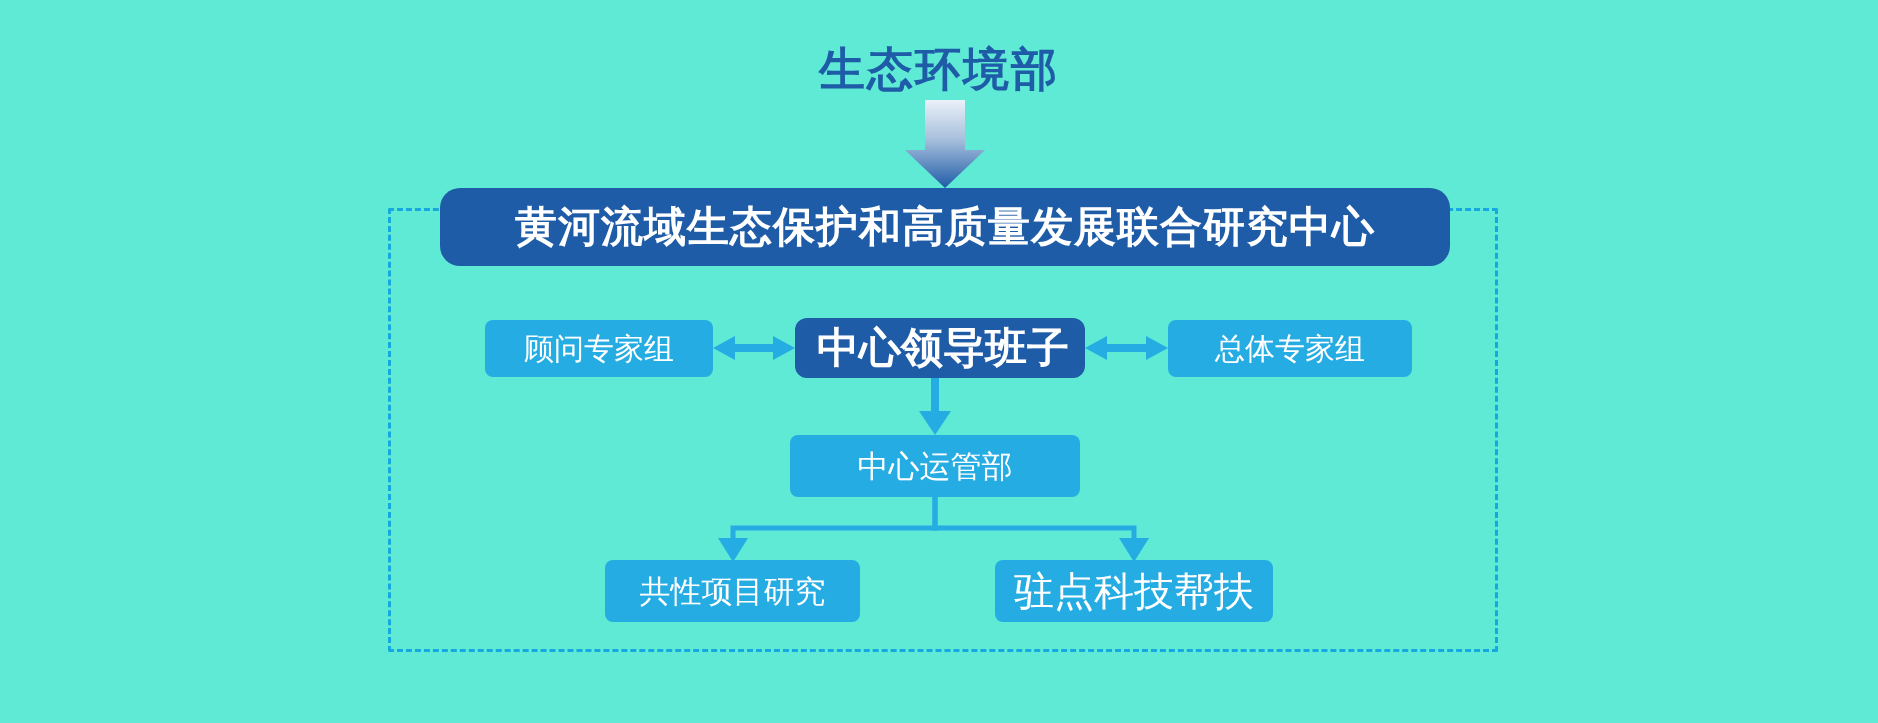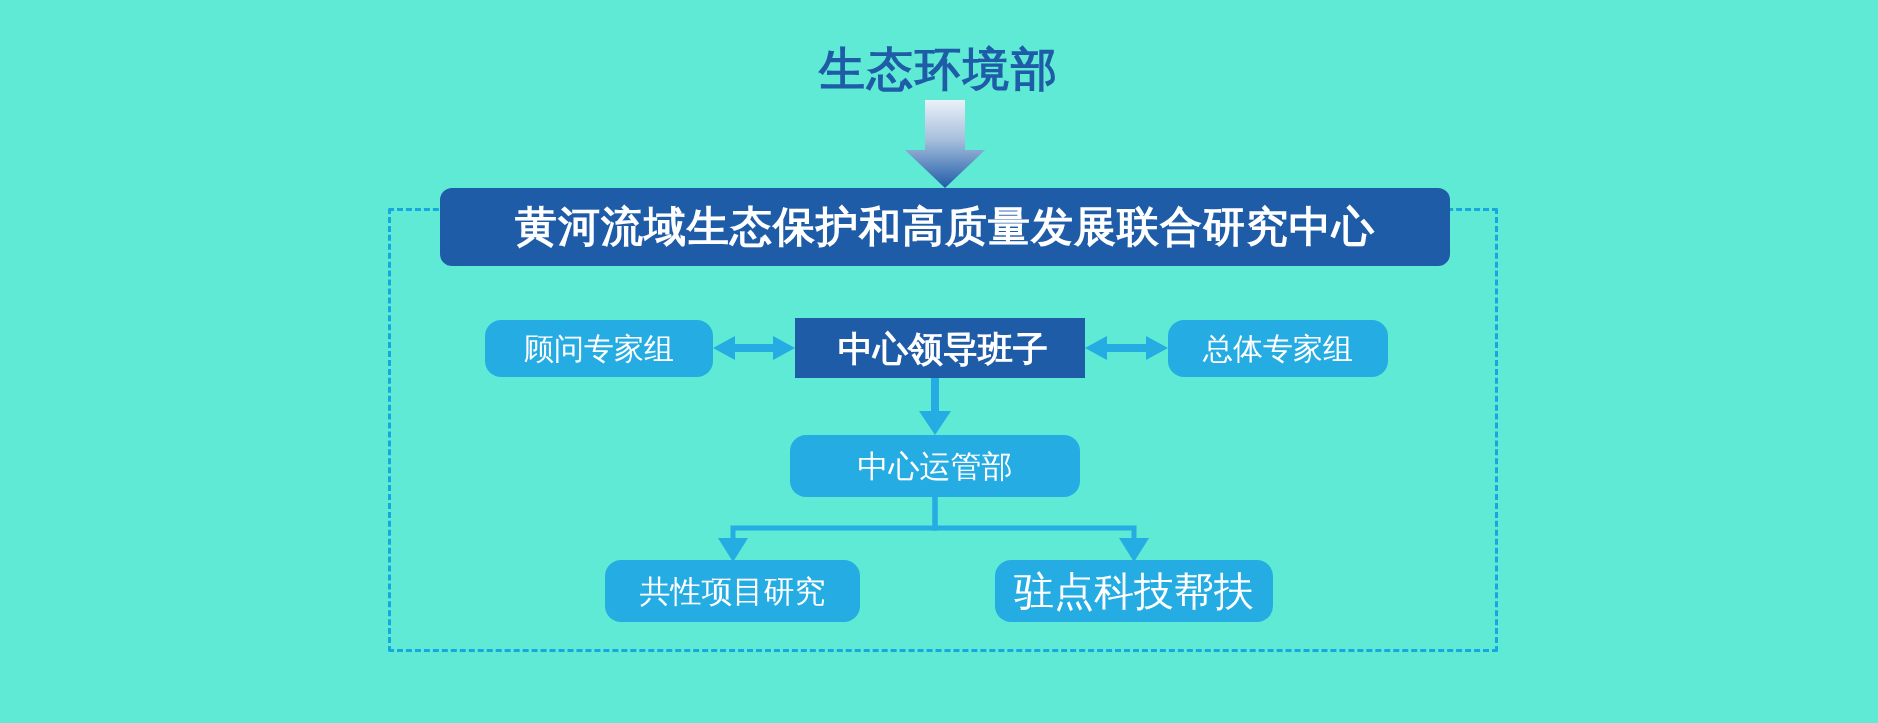--- a/index.html
+++ b/index.html
@@ -49,62 +49,62 @@
   }
 
   
   .node {
     position: absolute;
     box-sizing: border-box;
     display: flex;
     align-items: center;
     justify-content: center;
     color: #ffffff;
-    border-radius: 16px;
+    border-radius: 8px;
     white-space: nowrap;
     line-height: 1;
   }
 
   .node-dark   { background: #1F5CA8; }
   .node-light  { background: #25ACE3; }
 
   
   .node-header {
     left: 440px;
     top: 188px;
     width: 1010px;
     height: 78px;
     font-size: 42px;
     font-weight: bold;
     letter-spacing: 1px;
-    border-radius: 12px;
+    border-radius: 20px;
   }
 
   
   .node-advisory {
     left: 485px;
     top: 320px;
     width: 228px;
     height: 57px;
     font-size: 30px;
   }
   .node-leadership {
     left: 795px;
     top: 318px;
     width: 290px;
     height: 60px;
-    font-size: 35px;
+    font-size: 42px;
     font-weight: bold;
-    border-radius: 0;
+    border-radius: 12px;
     padding-left: 6px;
   }
   .node-general {
     left: 1168px;
     top: 320px;
-    width: 220px;
+    width: 244px;
     height: 57px;
     font-size: 30px;
   }
 
   
   .node-ops {
     left: 790px;
     top: 435px;
     width: 290px;
     height: 62px;

